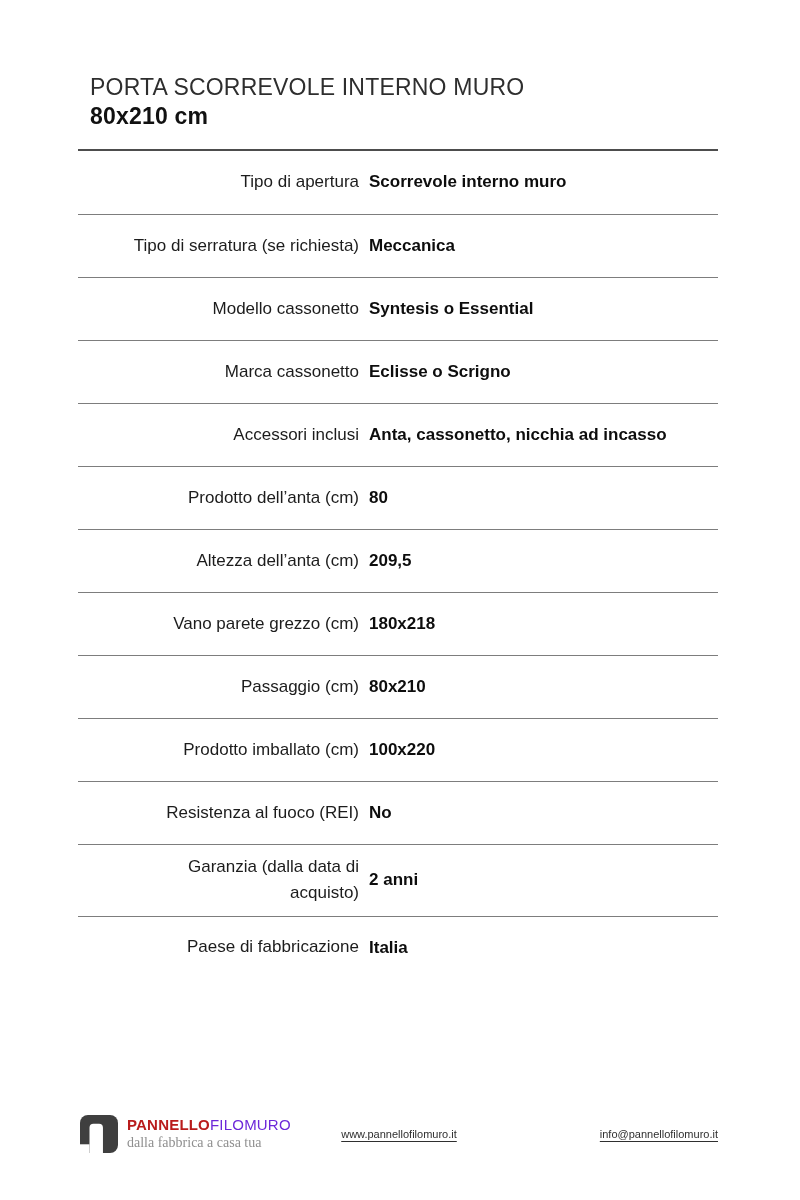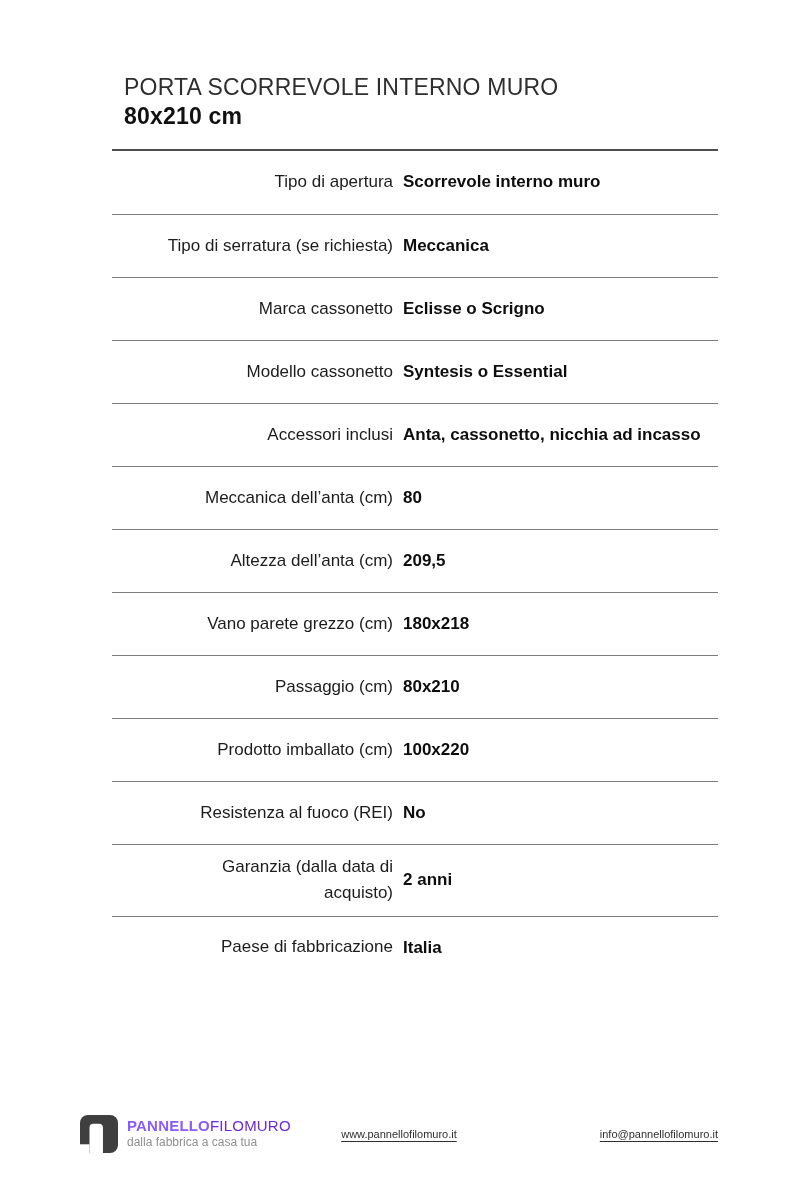--- a/index.html
+++ b/index.html
@@ -4,21 +4,21 @@
 <style>
   * { margin: 0; padding: 0; box-sizing: border-box; }
   html, body { background: #ffffff; }
   body {
     width: 800px; height: 1200px;
     font-family: "Liberation Sans", sans-serif;
     color: #1c1c1c;
     position: relative;
     overflow: hidden;
   }
-  .page { position: relative; width: 800px; height: 1200px; background: #fff; padding-left: 34px; }
+  .page { position: relative; width: 800px; height: 1200px; background: #fff; }
 
   
   .header { padding: 73px 82px 0 90px; }
   .title-line1 {
     font-size: 23px; font-weight: 400; color: #2e2e2e;
     letter-spacing: 0.2px; line-height: 1.28;
   }
   .title-line2 {
     font-size: 23px; font-weight: 700; color: #111111;
     letter-spacing: 0.2px; line-height: 1.28;
@@ -53,23 +53,23 @@
   .footer {
     position: absolute; left: 80px; right: 82px; top: 1106px; height: 56px;
   }
   .brand {
     position: absolute; left: 0; top: 50%; transform: translateY(-50%);
     display: flex; align-items: center; gap: 9px;
   }
   .brand-icon svg { display: block; }
   .brand-text { display: flex; flex-direction: column; }
   .brand-name { font-size: 15px; letter-spacing: 0.2px; line-height: 1.2; white-space: nowrap; }
-  .brand-name .bold { font-weight: 700; color: #8b5cf6; }
+  .brand-name .bold { font-weight: 700; color: #b91c1c; }
   .brand-name .light { font-weight: 400; color: #6d28d9; }
-  .brand-tagline { font-size: 12px; color: #8f8f8f; line-height: 1.3; white-space: nowrap; }
+  .brand-tagline { font-size: 14px; color: #8f8f8f; line-height: 1.3; white-space: nowrap; font-family: Liberation Serif, serif; }
 
   .footer a {
     color: #2f2f2f; text-decoration: underline;
     text-underline-offset: 3px; font-size: 11px;
   }
   .website-link {
     position: absolute; left: 50%; top: 50%;
     transform: translate(-50%, -50%);
     white-space: nowrap;
   }
@@ -92,33 +92,33 @@
   <div class="spec-table" id="rows">
       <div class="row">
         <div class="label">Tipo di apertura</div>
         <div class="value">Scorrevole interno muro</div>
       </div>
       <div class="row">
         <div class="label">Tipo di serratura (se richiesta)</div>
         <div class="value">Meccanica</div>
       </div>
       <div class="row">
+        <div class="label">Modello cassonetto</div>
+        <div class="value">Syntesis o Essential</div>
+      </div>
+      <div class="row">
         <div class="label">Marca cassonetto</div>
         <div class="value">Eclisse o Scrigno</div>
-      </div>
-      <div class="row">
-        <div class="label">Modello cassonetto</div>
-        <div class="value">Syntesis o Essential</div>
       </div>
       <div class="row">
         <div class="label">Accessori inclusi</div>
         <div class="value">Anta, cassonetto, nicchia ad incasso</div>
       </div>
       <div class="row">
-        <div class="label">Meccanica dell’anta (cm)</div>
+        <div class="label">Prodotto dell’anta (cm)</div>
         <div class="value">80</div>
       </div>
       <div class="row">
         <div class="label">Altezza dell’anta (cm)</div>
         <div class="value">209,5</div>
       </div>
       <div class="row">
         <div class="label">Vano parete grezzo (cm)</div>
         <div class="value">180x218</div>
       </div>

